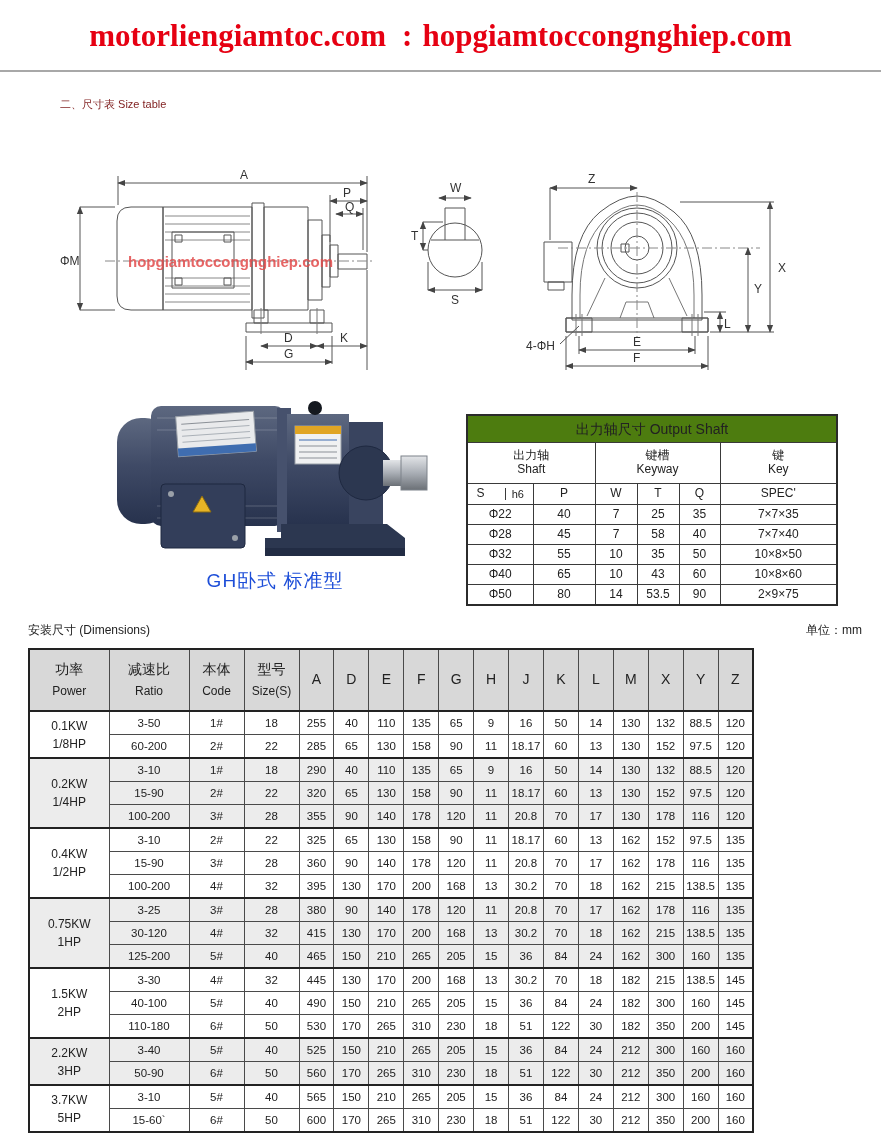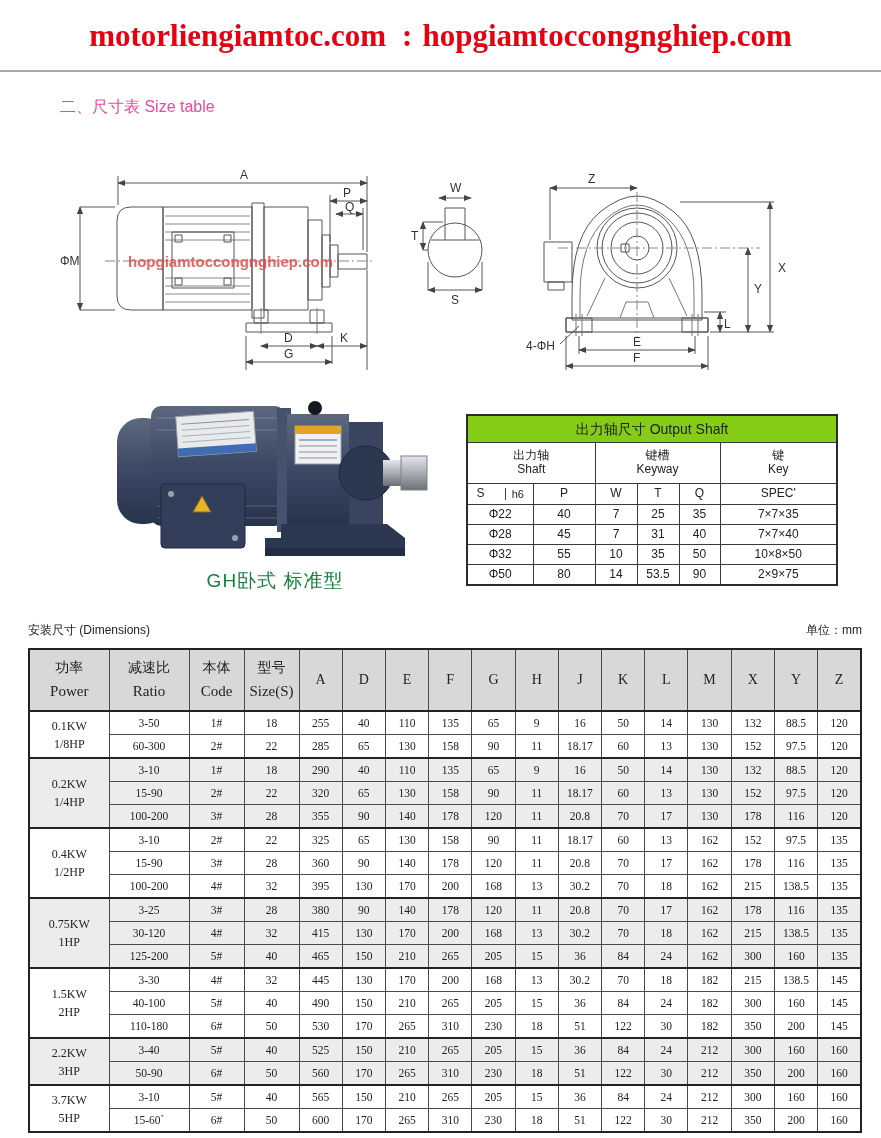--- a/index.html
+++ b/index.html
@@ -5,52 +5,52 @@
   html,body{margin:0;padding:0;background:#fff;}
   .page{position:relative;width:881px;height:1138px;background:#fff;overflow:hidden;
         font-family:"Liberation Sans","DejaVu Sans",sans-serif;color:#222;padding-left:32px;}
   
   .site-header{position:absolute;top:18px;left:0;width:881px;text-align:center;
       font-family:"Liberation Serif","DejaVu Serif",serif;font-weight:bold;
       font-size:31px;color:#e60012;letter-spacing:0px;white-space:nowrap;}
   .site-header .sep{margin:0 10px 0 16px;}
   .header-rule{position:absolute;top:70px;left:0;width:881px;height:0;border-top:2px solid #a8a8a8;}
   
-  .section-title{position:absolute;top:97px;left:60px;font-size:16px;color:#ec4899;text-align:center;}
+  .section-title{position:absolute;top:97px;left:60px;font-size:11px;color:#7f1d1d;text-align:center;}
   
   .drawings{position:absolute;top:150px;left:60px;}
   .drawings line,.drawings path,.drawings rect,.drawings circle,.drawings polyline{vector-effect:non-scaling-stroke;}
   .dim-label{font-size:12px;fill:#333;}
   .watermark{font-size:15px;fill:rgba(226,74,74,.85);font-weight:bold;}
   
   .photo{position:absolute;top:388px;left:105px;}
   .caption{position:absolute;top:568px;left:130px;width:290px;text-align:center;
-     font-size:19px;color:#15803d;letter-spacing:1px;}
+     font-size:19px;color:#1d4ed8;letter-spacing:1px;}
   
   .shaft-table{position:absolute;top:414px;left:466px;border-collapse:collapse;table-layout:fixed;
      width:372px;font-size:12px;}
   .shaft-table td{border:1px solid #3a3a3a;text-align:center;padding:0;line-height:1.15;}
-  .shaft-table .title-row td{background:#84cc16;font-size:14px;height:26px;}
+  .shaft-table .title-row td{background:#4d7c0f;font-size:14px;height:26px;}
   .shaft-table .group-row td{height:40px;font-size:12px;margin-top:12px;}
   .shaft-table .colhead-row td{height:20px;}
   .shaft-table .data-row td{height:19px;}
   .shaft-table{border:2px solid #2b2b2b;}
   .sh6{display:inline-flex;align-items:center;gap:0;}
   .sh6 .h6{border-left:1px solid #3a3a3a;padding-left:6px;margin-left:20px;font-size:11px;}
   
   .dims-bar{position:absolute;top:622px;left:28px;width:834px;font-size:12px;}
   .dims-bar .left{float:left;}
   .dims-bar .right{float:right;}
   
   .dim-table{position:absolute;top:648px;left:28px;border-collapse:collapse;table-layout:fixed;
-     width:834px;font-size:11.5px;border:2px solid #222;font-family:Liberation Serif, serif;}
+     width:726px;font-size:11.5px;border:2px solid #222;}
   .dim-table td{border:1px solid #4a4a4a;text-align:center;padding:0;line-height:1.25;height:22px;}
   .dim-table tr.head td{background:#d8d8d8;height:60px;border-bottom:2px solid #222;}
   .dim-table tr.head .zh{font-size:14px;}
-  .dim-table tr.head .en{font-size:15px;margin-top:6px;}
+  .dim-table tr.head .en{font-size:12px;margin-top:6px;}
   .dim-table tr.group-start td{border-top:2px solid #222;}
   .dim-table tr.shaded td{background:#ececec;}
   .dim-table td.power-cell{font-size:12px;line-height:1.5;}
 </style>
 </head>
 <body>
 
 <div class="page">
 
   <div class="site-header">
@@ -298,31 +298,39 @@
           <td>40</td>
           <td>7</td>
           <td>25</td>
           <td>35</td>
           <td>7×7×35</td>
         </tr>
         <tr class="data-row">
           <td>Φ28</td>
           <td>45</td>
           <td>7</td>
-          <td>31</td>
+          <td>58</td>
           <td>40</td>
           <td>7×7×40</td>
         </tr>
         <tr class="data-row">
           <td>Φ32</td>
           <td>55</td>
           <td>10</td>
           <td>35</td>
           <td>50</td>
           <td>10×8×50</td>
+        </tr>
+        <tr class="data-row">
+          <td>Φ40</td>
+          <td>65</td>
+          <td>10</td>
+          <td>43</td>
+          <td>60</td>
+          <td>10×8×60</td>
         </tr>
         <tr class="data-row">
           <td>Φ50</td>
           <td>80</td>
           <td>14</td>
           <td>53.5</td>
           <td>90</td>
           <td>2×9×75</td>
         </tr>
       </tbody>
@@ -401,21 +409,21 @@
           <td>9</td>
           <td>16</td>
           <td>50</td>
           <td>14</td>
           <td>130</td>
           <td>132</td>
           <td>88.5</td>
           <td>120</td>
         </tr>
         <tr>
-          <td>60-300</td>
+          <td>60-200</td>
           <td>2#</td>
           <td>22</td>
           <td>285</td>
           <td>65</td>
           <td>130</td>
           <td>158</td>
           <td>90</td>
           <td>11</td>
           <td>18.17</td>
           <td>60</td>

